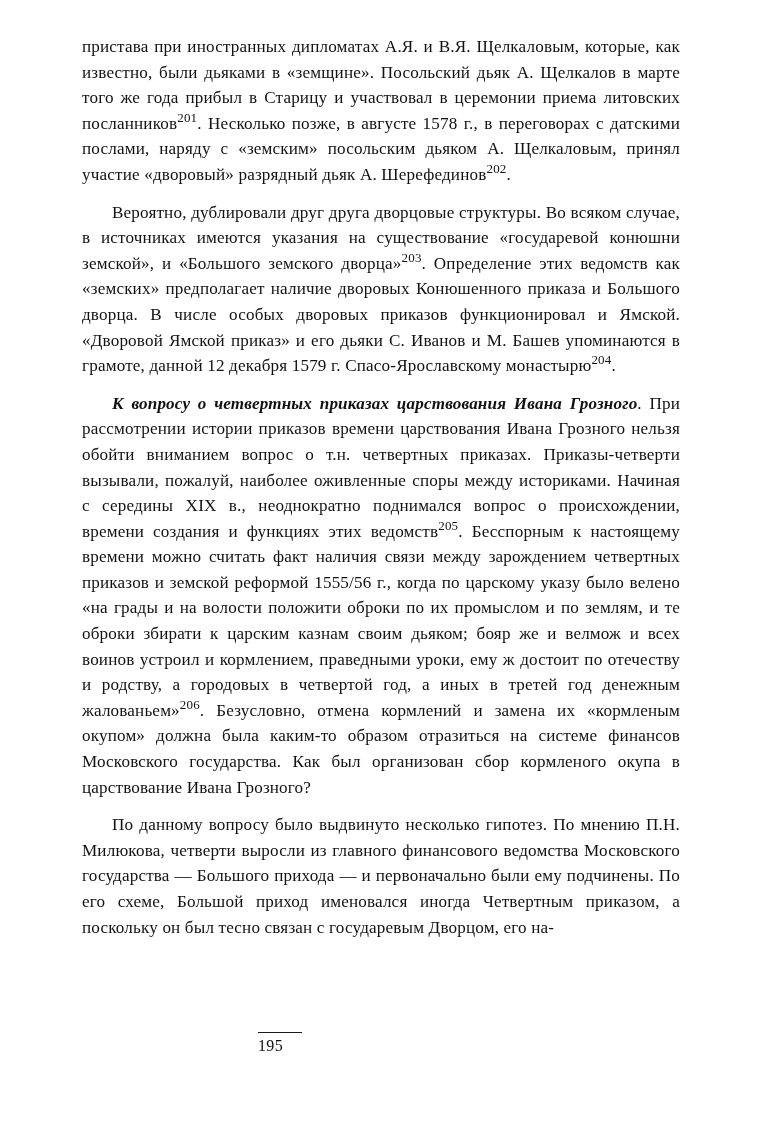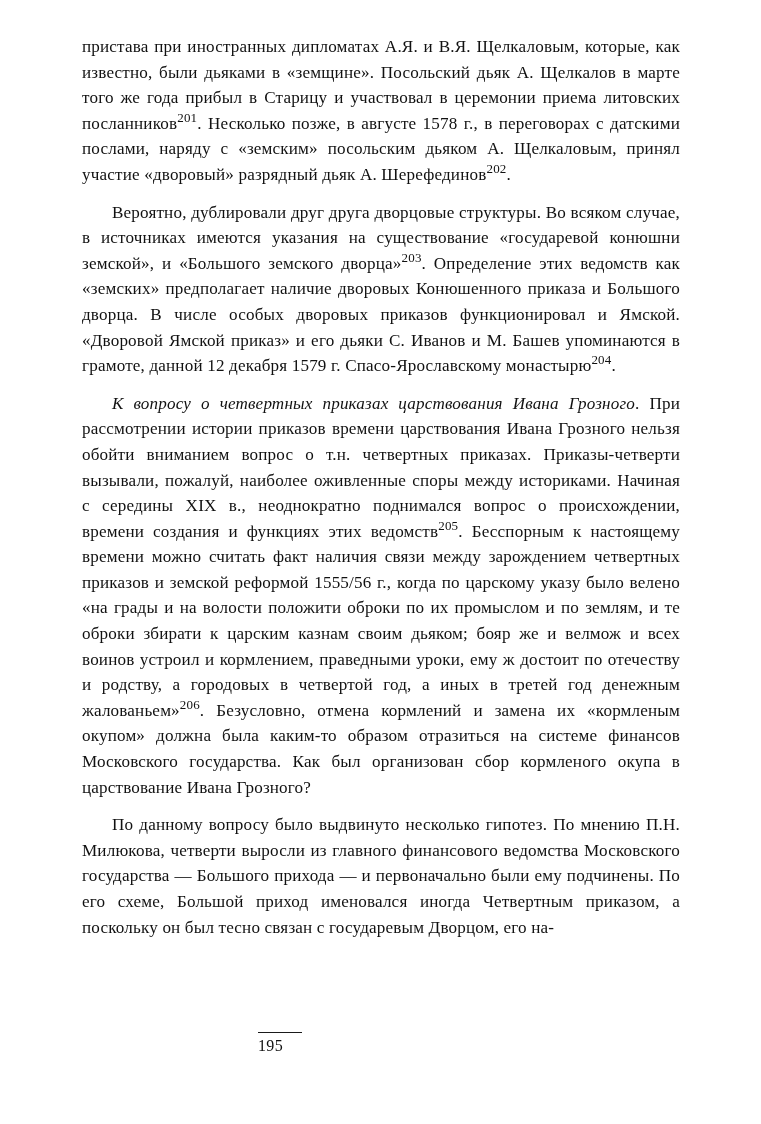--- a/index.html
+++ b/index.html
@@ -40,21 +40,21 @@
   }
   p.para + p.para {
     margin-top: 12px;
   }
   .indent {
     display: inline-block;
     width: 30px;
   }
   .runhead {
     font-style: italic;
-    font-weight: normal;
+    font-weight: bold;
   }
   sup {
     font-size: 13px;
     vertical-align: super;
     line-height: 0;
   }
   .footer {
     position: absolute;
     left: 0;
     top: 1032px;

